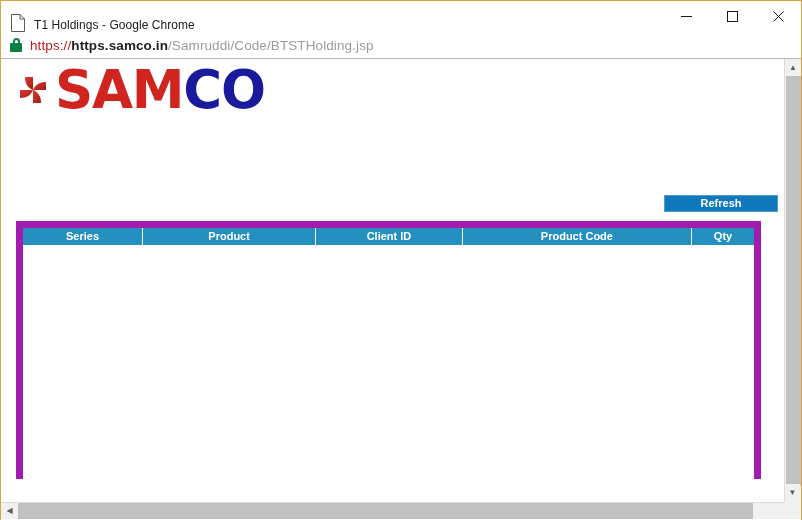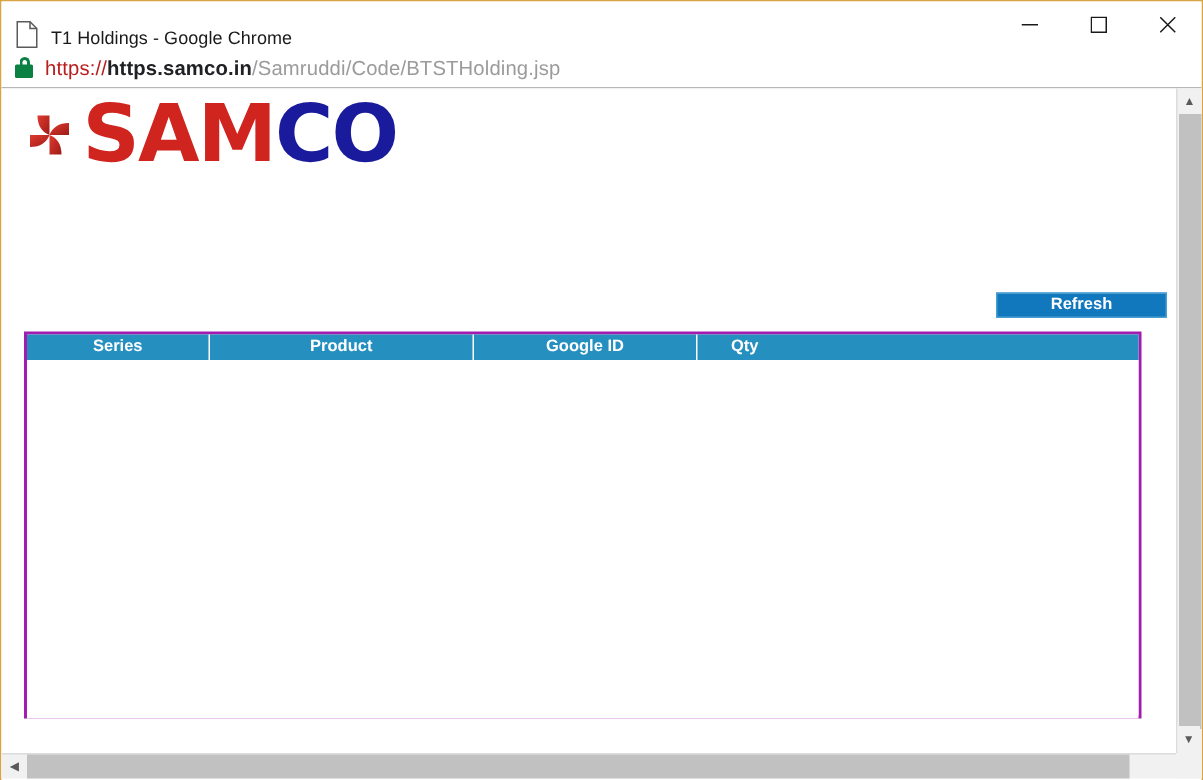--- a/index.html
+++ b/index.html
@@ -171,21 +171,21 @@
     font-family: "Liberation Sans", sans-serif;
   }
 
   
   .table-wrap {
     position: absolute;
     left: 15px;
     top: 162px;
     width: 745px;
     height: 258px;
-    border: 2px solid #a21caf;
+    border: 7px solid #a21caf;
     box-sizing: border-box;
     background: #ffffff;
   }
   .thead {
     display: flex;
     height: 17px;
     background: #2590c0;
   }
   .th {
     color: #ffffff;
@@ -333,21 +333,22 @@
         </div>
         <div class="logo-text"><span class="logo-sam">SAM</span><span class="logo-co">CO</span></div>
       </div>
 
       <div class="refresh-btn">Refresh</div>
 
       <div class="table-wrap">
         <div class="thead">
           <div class="th" style="width:122px">Series</div>
           <div class="th" style="width:176px">Product</div>
-          <div class="th" style="width:149px">Google ID</div>
+          <div class="th" style="width:149px">Client ID</div>
+          <div class="th" style="width:233px">Product Code</div>
           <div class="th" style="width:63px">Qty</div>
         </div>
         <div class="tbody"></div>
       </div>
 
     </div>
   </div>
 
   <div class="vscroll">
     <div class="sb-arrow-v">

